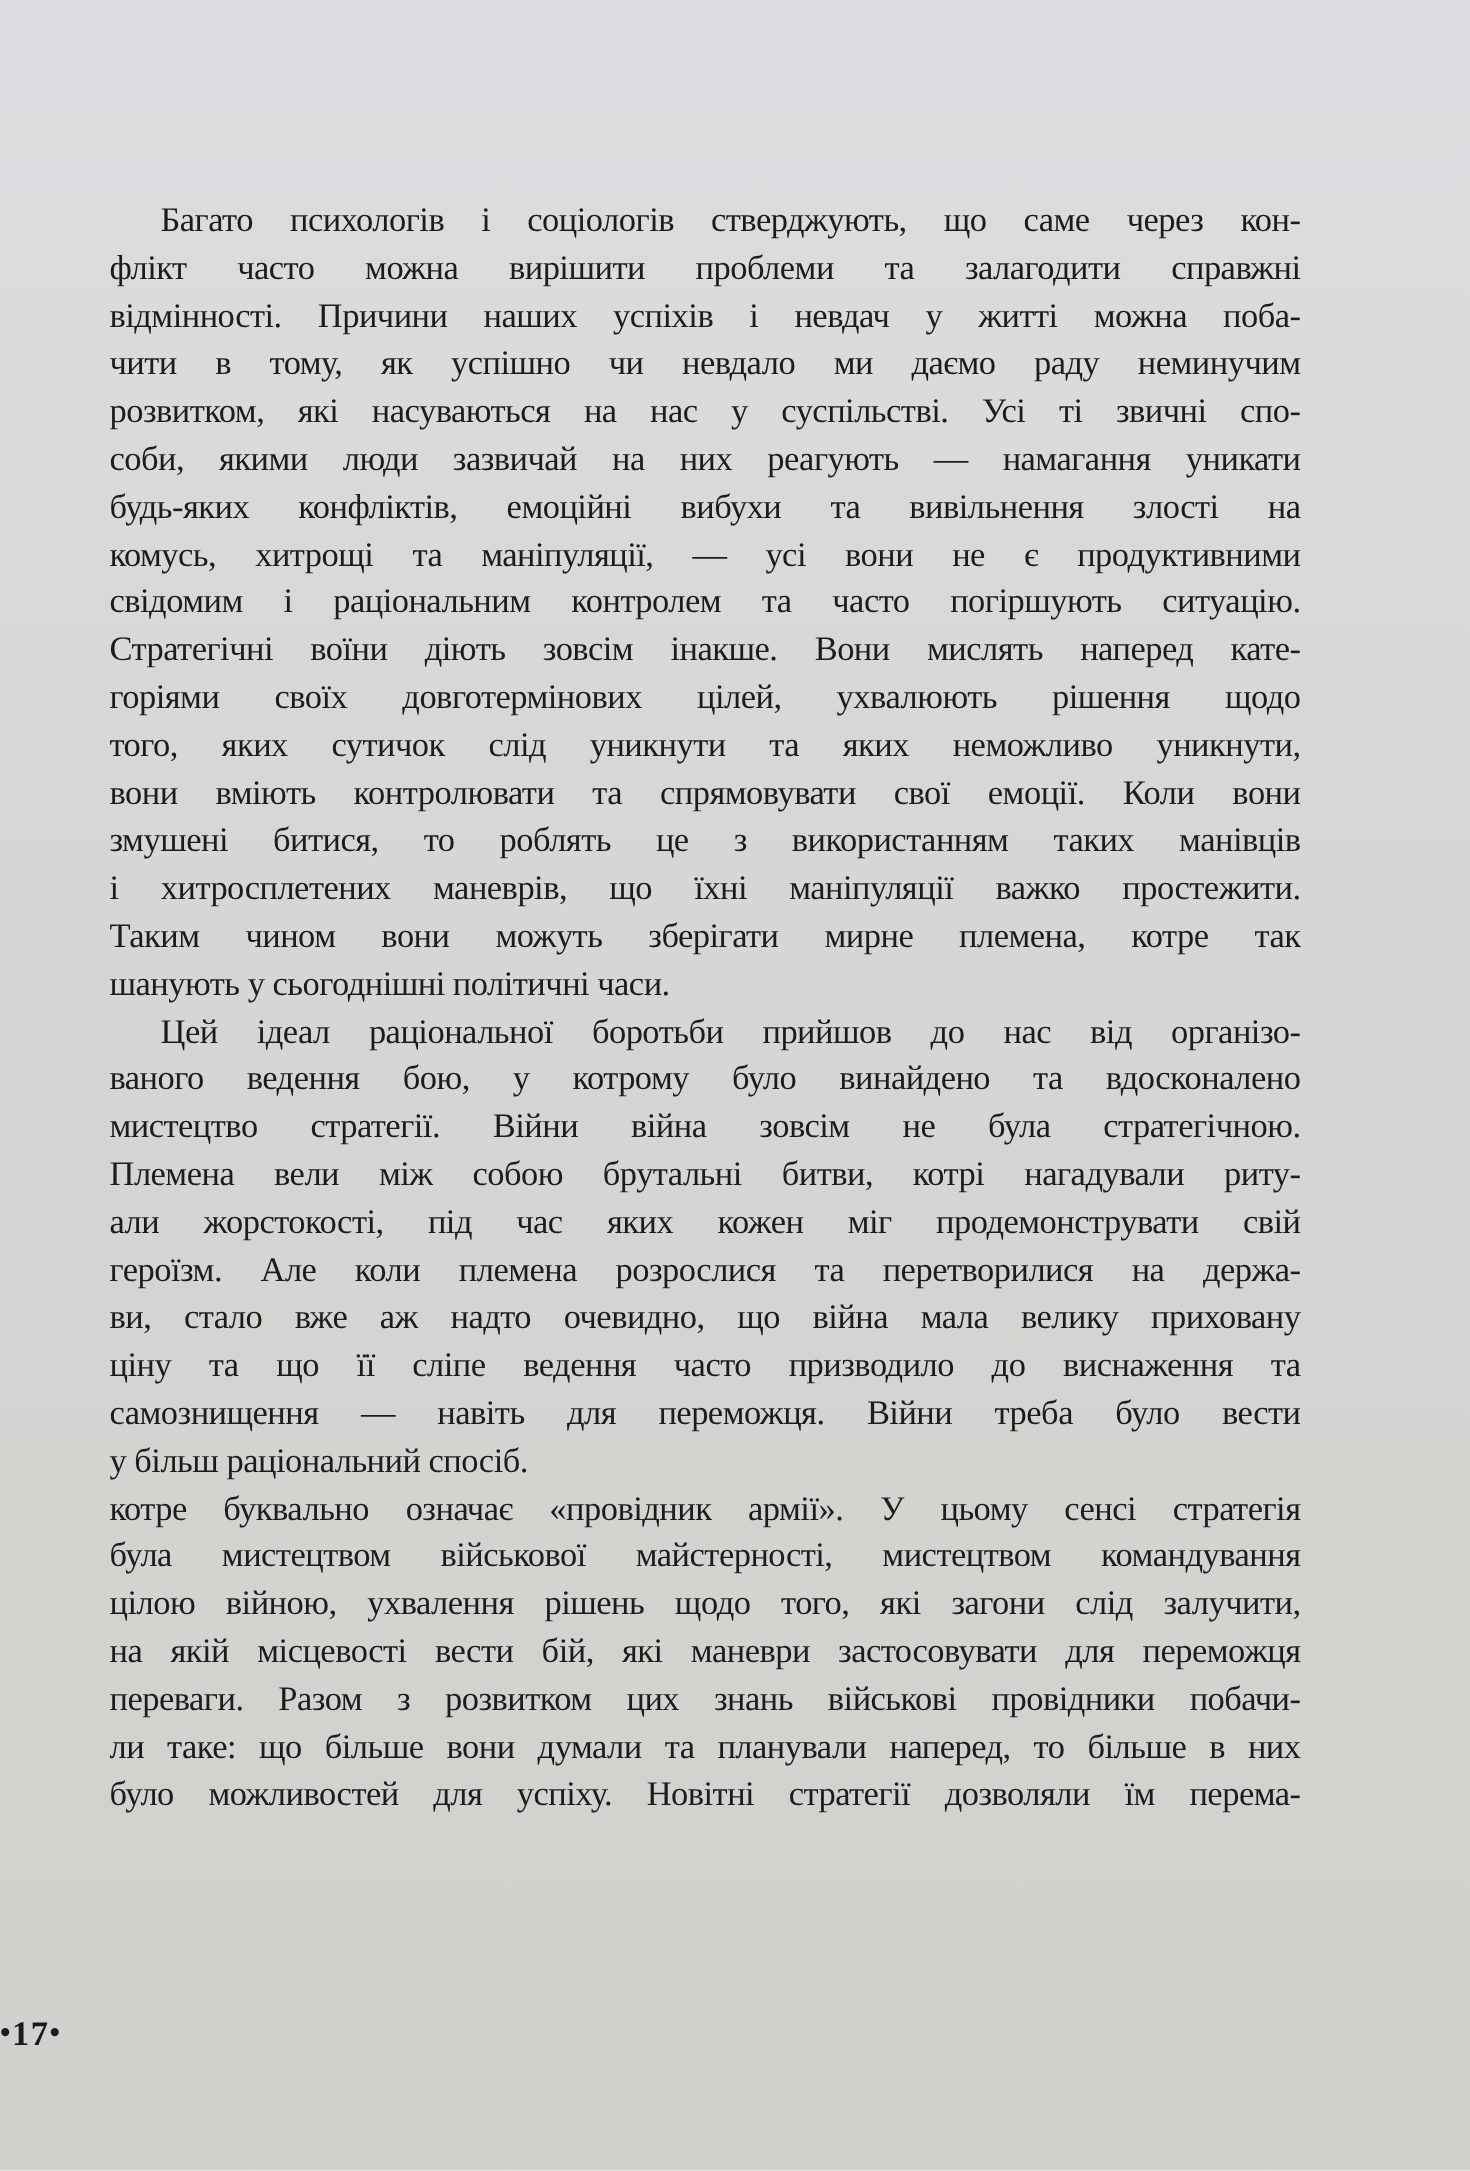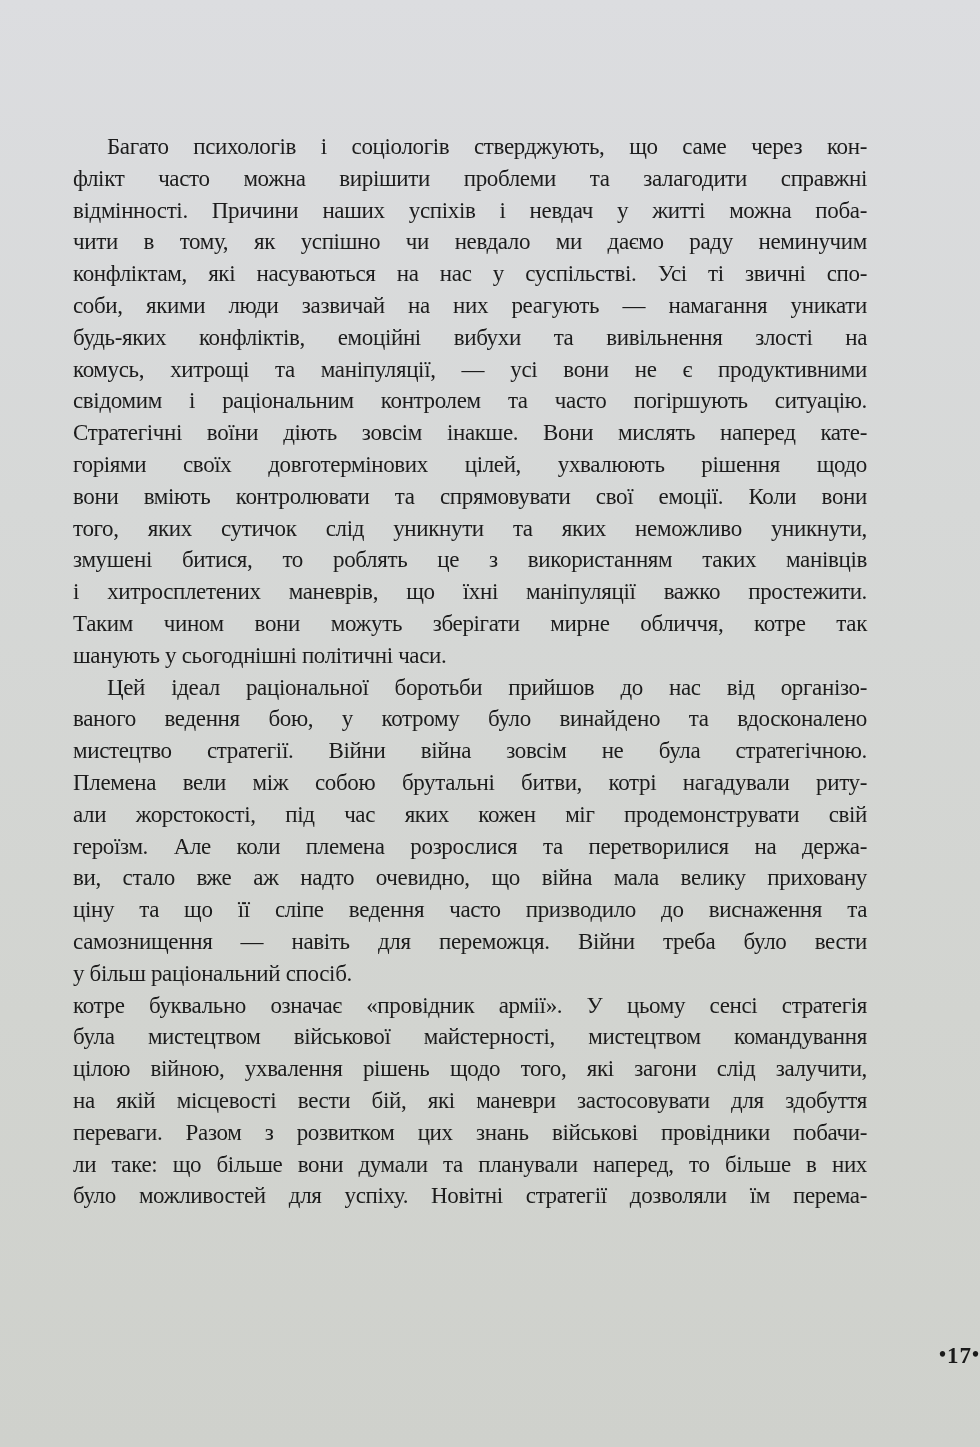--- a/index.html
+++ b/index.html
@@ -39,21 +39,21 @@
     padding-left: 34px;
   }
   .para {
     display: block;
   }
   .page-number {
     position: absolute;
     left: 0;
     width: 980px;
     top: 1343px;
-    text-align: right;
+    text-align: left;
     font-family: "Liberation Serif", "DejaVu Serif", serif;
     font-weight: bold;
     font-size: 23px;
     color: #1a1a1a;
     letter-spacing: 1px;
   }
   .page-number .dot {
     font-size: 20px;
     vertical-align: 2px;
   }
@@ -62,53 +62,53 @@
 </head>
 <body>
 
 <div class="page">
 
   <div class="para">
     <span class="line indent">Багато психологів і соціологів стверджують, що саме через кон-</span>
     <span class="line">флікт часто можна вирішити проблеми та залагодити справжні</span>
     <span class="line">відмінності. Причини наших успіхів і невдач у житті можна поба-</span>
     <span class="line">чити в тому, як успішно чи невдало ми даємо раду неминучим</span>
-    <span class="line">конфліктам, які насуваються на нас у суспільстві. Усі ті звичні спо-</span>
+    <span class="line">розвитком, які насуваються на нас у суспільстві. Усі ті звичні спо-</span>
     <span class="line">соби, якими люди зазвичай на них реагують — намагання уникати</span>
     <span class="line">будь-яких конфліктів, емоційні вибухи та вивільнення злості на</span>
     <span class="line">комусь, хитрощі та маніпуляції, — усі вони не є продуктивними</span>
     <span class="line">свідомим і раціональним контролем та часто погіршують ситуацію.</span>
     <span class="line">Стратегічні воїни діють зовсім інакше. Вони мислять наперед кате-</span>
     <span class="line">горіями своїх довготермінових цілей, ухвалюють рішення щодо</span>
+    <span class="line">того, яких сутичок слід уникнути та яких неможливо уникнути,</span>
     <span class="line">вони вміють контролювати та спрямовувати свої емоції. Коли вони</span>
-    <span class="line">того, яких сутичок слід уникнути та яких неможливо уникнути,</span>
     <span class="line">змушені битися, то роблять це з використанням таких манівців</span>
     <span class="line">і хитросплетених маневрів, що їхні маніпуляції важко простежити.</span>
-    <span class="line">Таким чином вони можуть зберігати мирне обличчя, котре так</span>
+    <span class="line">Таким чином вони можуть зберігати мирне племена, котре так</span>
     <span class="line last">шанують у сьогоднішні політичні часи.</span>
   </div>
 
   <div class="para">
     <span class="line indent">Цей ідеал раціональної боротьби прийшов до нас від організо-</span>
     <span class="line">ваного ведення бою, у котрому було винайдено та вдосконалено</span>
     <span class="line">мистецтво стратегії. Війни війна зовсім не була стратегічною.</span>
     <span class="line">Племена вели між собою брутальні битви, котрі нагадували риту-</span>
     <span class="line">али жорстокості, під час яких кожен міг продемонструвати свій</span>
     <span class="line">героїзм. Але коли племена розрослися та перетворилися на держа-</span>
     <span class="line">ви, стало вже аж надто очевидно, що війна мала велику приховану</span>
     <span class="line">ціну та що її сліпе ведення часто призводило до виснаження та</span>
     <span class="line">самознищення — навіть для переможця. Війни треба було вести</span>
     <span class="line last">у більш раціональний спосіб.</span>
   </div>
 
   <div class="para">
     <span class="line">котре буквально означає «провідник армії». У цьому сенсі стратегія</span>
     <span class="line">була мистецтвом військової майстерності, мистецтвом командування</span>
     <span class="line">цілою війною, ухвалення рішень щодо того, які загони слід залучити,</span>
-    <span class="line">на якій місцевості вести бій, які маневри застосовувати для здобуття</span>
+    <span class="line">на якій місцевості вести бій, які маневри застосовувати для переможця</span>
     <span class="line">переваги. Разом з розвитком цих знань військові провідники побачи-</span>
     <span class="line">ли таке: що більше вони думали та планували наперед, то більше в них</span>
     <span class="line">було можливостей для успіху. Новітні стратегії дозволяли їм перема-</span>
   </div>
 
 </div>
 
 <div class="page-number">
   <span class="dot">•</span><span>17</span><span class="dot">•</span>
 </div>

